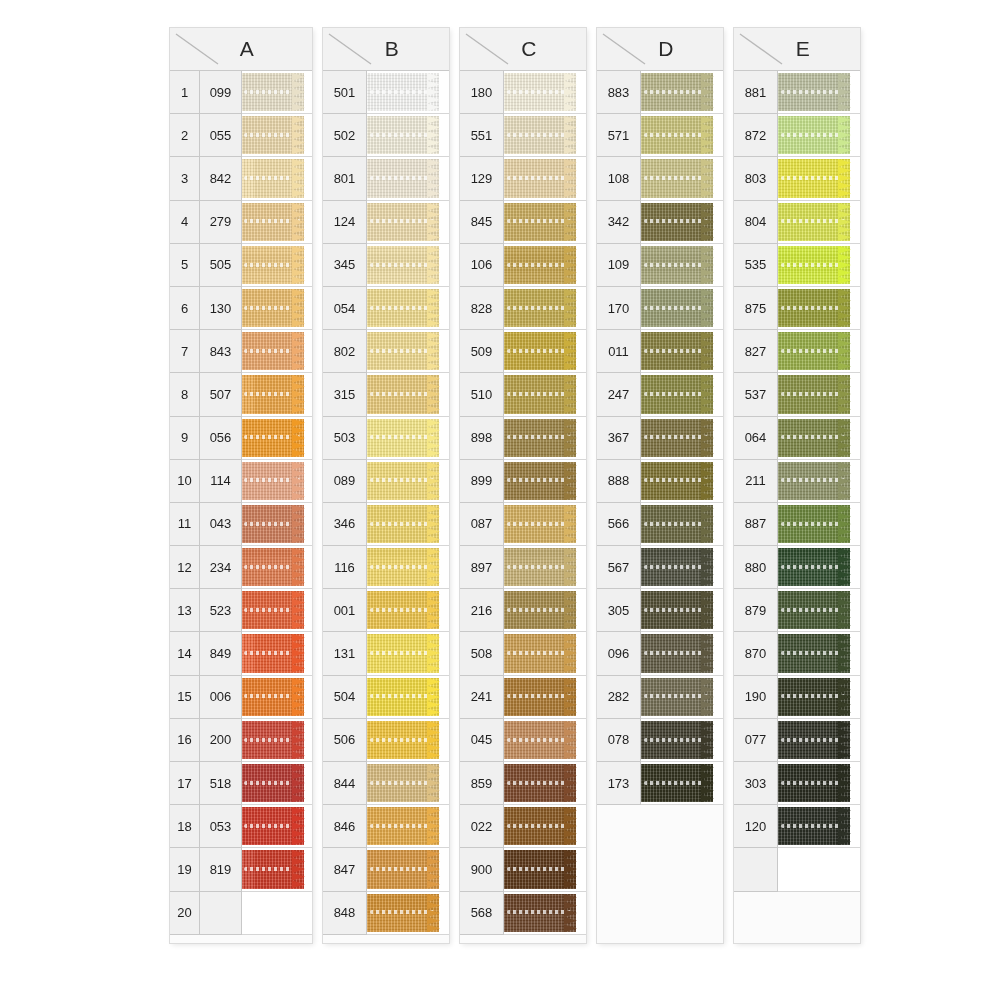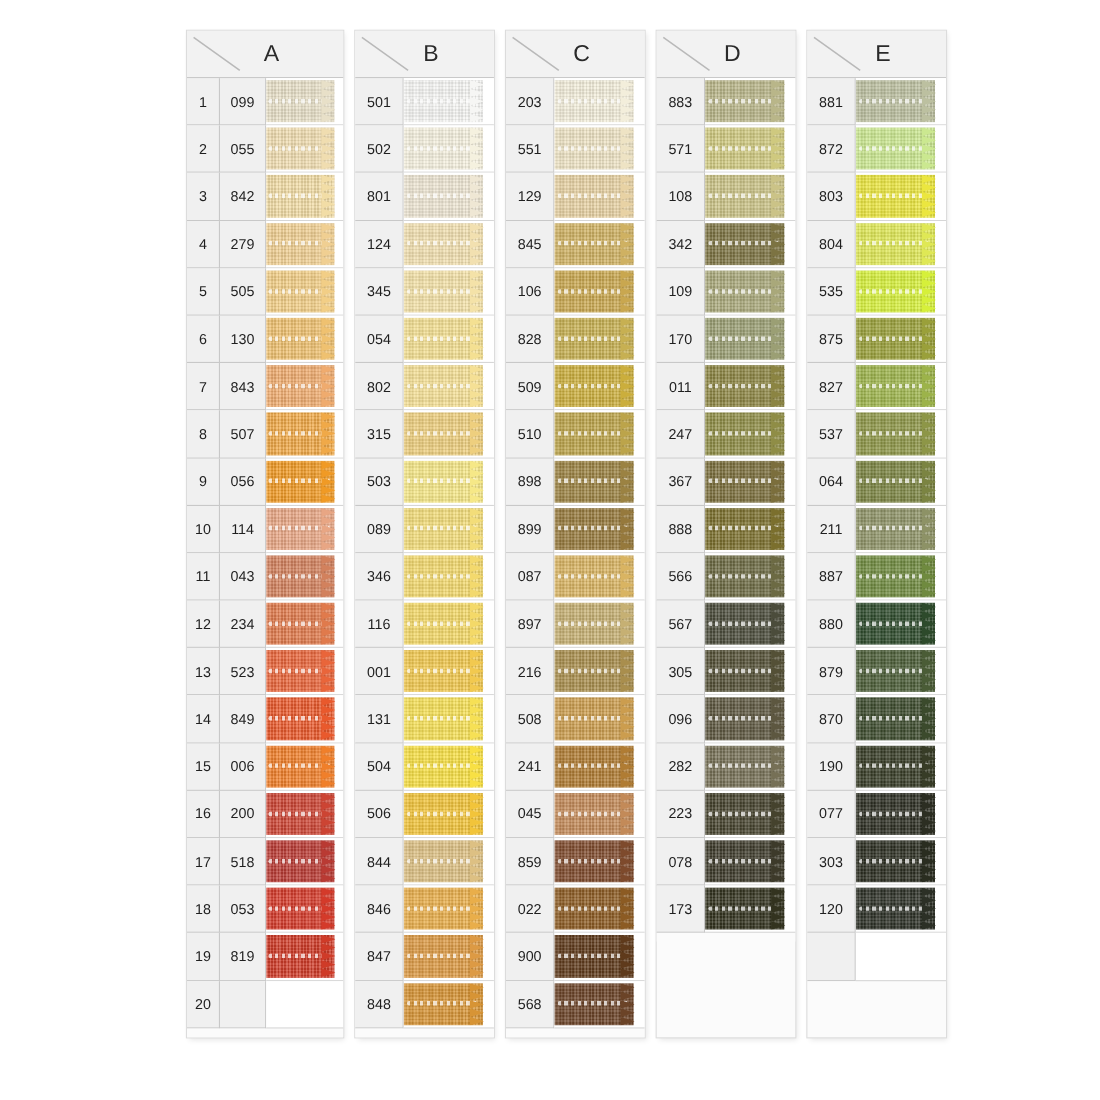--- a/index.html
+++ b/index.html
@@ -722,21 +722,21 @@
         <div class="panel-head">
           <span class="slash">
             <svg width="46" height="34">
               <line x1="2" y1="2" x2="44" y2="32" stroke="#b9b9b9" stroke-width="1.4"></line>
             </svg>
           </span>
           <span class="panel-letter">C</span>
         </div>
         <div class="rows">
           <div class="row">
-            <div class="cell code">203</div>
+            <div class="cell code">180</div>
             <div class="swatch">
               <div class="tape" style="background:#f3eedb">
                 <div class="weave"></div>
                 <div class="stitch"></div>
                 <div class="edge">
                   <svg viewBox="0 0 100 100" preserveAspectRatio="none">
                     <polygon points="0,0 100,10.00 0,20.00 100,30.00 0,40.00 100,50.00 0,60.00 100,70.00 0,80.00 100,90.00 0,100.00 " fill="#f3eedb"></polygon>
                   </svg>
                 </div>
               </div>
@@ -1225,34 +1225,20 @@
                 <div class="stitch"></div>
                 <div class="edge">
                   <svg viewBox="0 0 100 100" preserveAspectRatio="none">
                     <polygon points="0,0 100,10.00 0,20.00 100,30.00 0,40.00 100,50.00 0,60.00 100,70.00 0,80.00 100,90.00 0,100.00 " fill="#767056"></polygon>
                   </svg>
                 </div>
               </div>
             </div>
           </div>
           <div class="row">
-            <div class="cell code">223</div>
-            <div class="swatch">
-              <div class="tape" style="background:#45422d">
-                <div class="weave"></div>
-                <div class="stitch"></div>
-                <div class="edge">
-                  <svg viewBox="0 0 100 100" preserveAspectRatio="none">
-                    <polygon points="0,0 100,10.00 0,20.00 100,30.00 0,40.00 100,50.00 0,60.00 100,70.00 0,80.00 100,90.00 0,100.00 " fill="#45422d"></polygon>
-                  </svg>
-                </div>
-              </div>
-            </div>
-          </div>
-          <div class="row">
             <div class="cell code">078</div>
             <div class="swatch">
               <div class="tape" style="background:#3d3a2a">
                 <div class="weave"></div>
                 <div class="stitch"></div>
                 <div class="edge">
                   <svg viewBox="0 0 100 100" preserveAspectRatio="none">
                     <polygon points="0,0 100,10.00 0,20.00 100,30.00 0,40.00 100,50.00 0,60.00 100,70.00 0,80.00 100,90.00 0,100.00 " fill="#3d3a2a"></polygon>
                   </svg>
                 </div>

